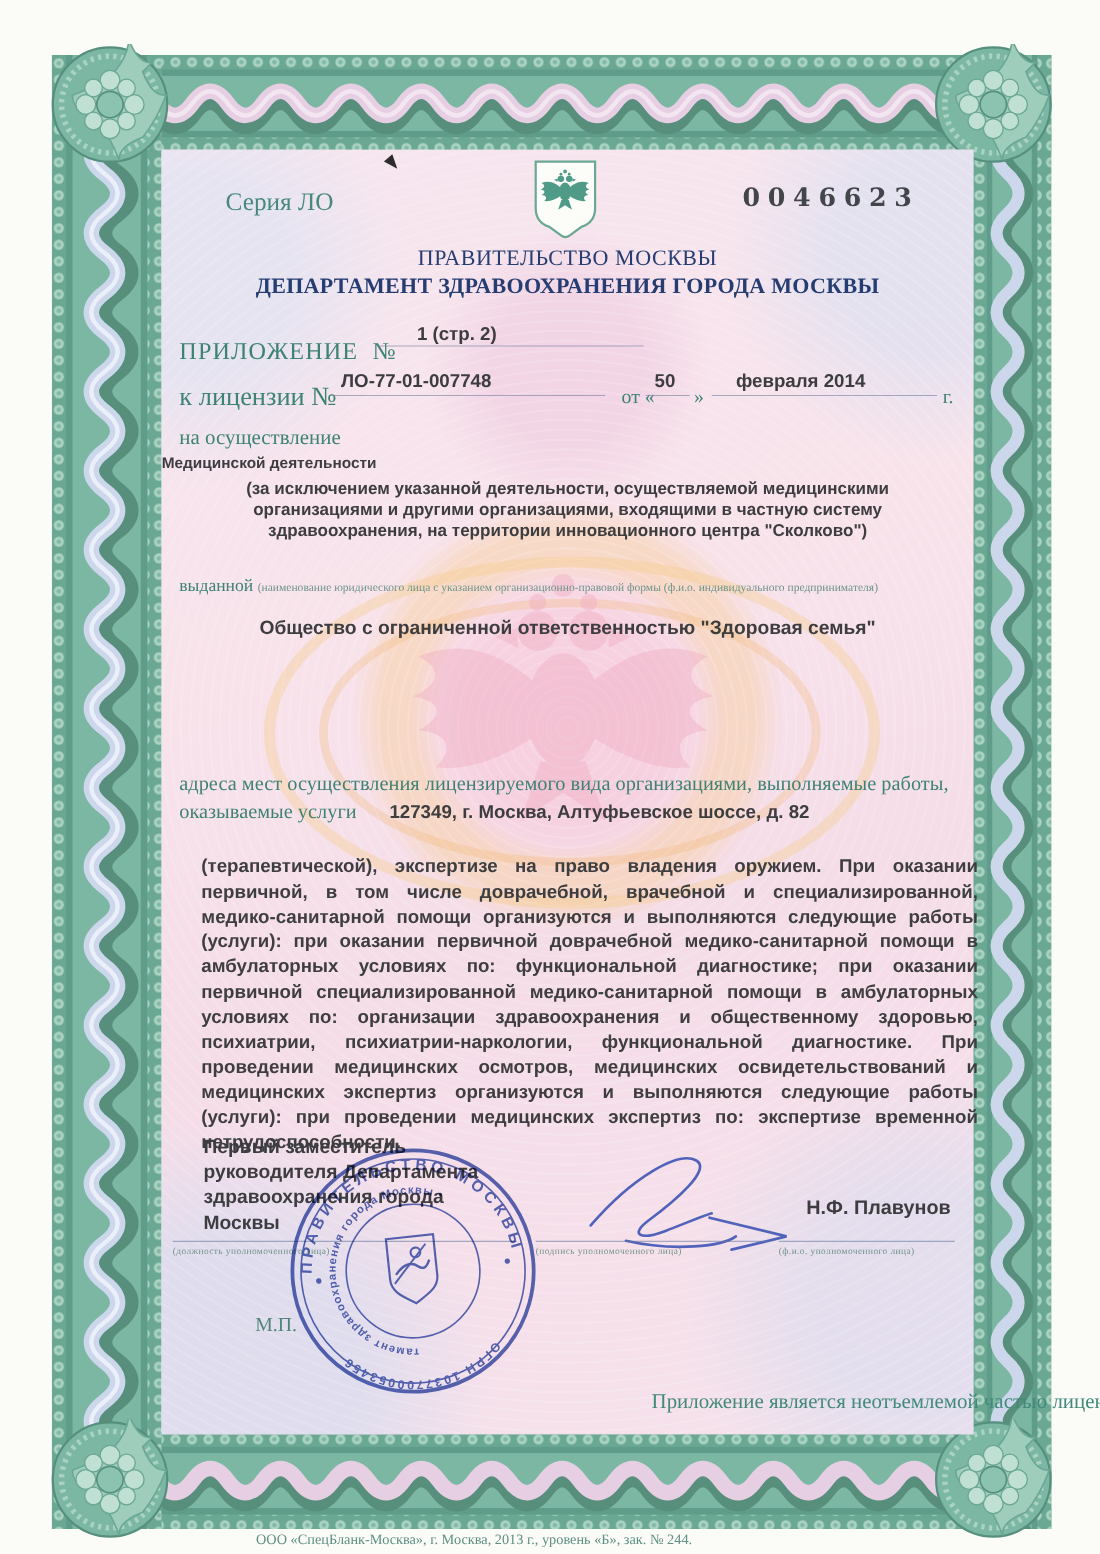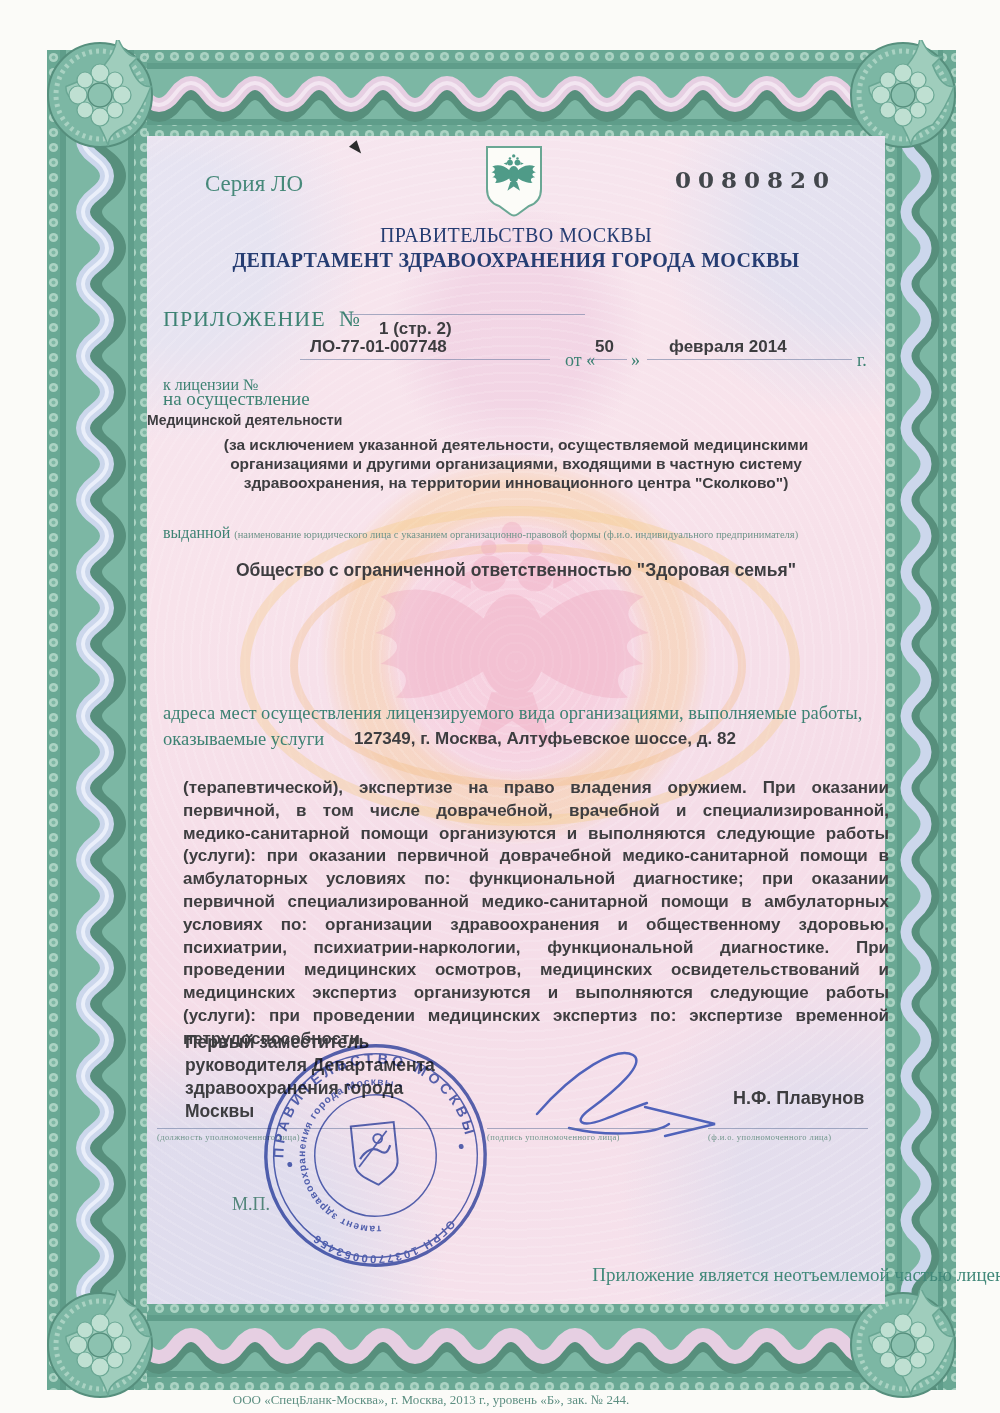--- a/index.html
+++ b/index.html
@@ -196,34 +196,34 @@
 
   <div class="abs" style="left:58px;top:35px;font-size:23px;color:#47897a;">Серия ЛО</div>
 
   <svg class="abs" style="left:336px;top:8px" width="62" height="74" viewBox="0 0 62 74">
     <path d="M4,3 h54 v42 q0,13 -12,17 l-11,8 q-4,3 -8,0 l-11,-8 q-12,-4 -12,-17 Z" fill="#fcfcf8" stroke="#6aa794" stroke-width="2"></path>
     <g transform="translate(5.5,6) scale(0.42)" fill="#4f9b88">
         <use href="#eagle"></use>
       </g>
   </svg>
 
-  <div class="abs" style="left:528px;top:30px;font-family:'DejaVu Serif',serif;font-weight:bold;font-size:23px;letter-spacing:7px;color:#42464b;">0080820</div>
+  <div class="abs" style="left:528px;top:30px;font-family:'DejaVu Serif',serif;font-weight:bold;font-size:23px;letter-spacing:7px;color:#42464b;">0046623</div>
 
   <div class="abs" style="left:205px;top:6px;width:0;height:0;border-left:5px solid transparent;border-right:5px solid transparent;border-top:13px solid #2c2c2c;transform:rotate(-40deg);"></div>
 
   <div class="abs" style="left:0;top:88px;width:738px;text-align:center;font-size:20px;color:#263d72;letter-spacing:.5px;">ПРАВИТЕЛЬСТВО МОСКВЫ</div>
   <div class="abs" style="left:0;top:113px;width:738px;text-align:center;font-size:20px;font-weight:bold;color:#263d72;letter-spacing:.3px;">ДЕПАРТАМЕНТ ЗДРАВООХРАНЕНИЯ ГОРОДА МОСКВЫ</div>
 
   <div class="abs" style="left:16px;top:170px;font-size:22px;color:#3d8273;letter-spacing:1px;">
     <span>ПРИЛОЖЕНИЕ</span>&nbsp;&nbsp;<span>№</span>
   </div>
-  <div class="abs value" style="left:232px;top:158px;font-size:17px;margin-top:25px;">1 (стр. 2)</div>
+  <div class="abs value" style="left:232px;top:158px;font-size:17px;">1 (стр. 2)</div>
   <div class="rule" style="left:198px;top:178px;width:240px;"></div>
 
-  <div class="abs label" style="left:16px;top:212px;font-size:16px;margin-top:28px;">к лицензии №</div>
+  <div class="abs label" style="left:16px;top:212px;font-size:24px;">к лицензии №</div>
   <div class="abs value" style="left:163px;top:201px;font-size:17px;">ЛО-77-01-007748</div>
   <div class="rule" style="left:153px;top:223px;width:250px;"></div>
   <div class="abs label" style="left:418px;top:214px;font-size:18px;">от «</div>
   <div class="abs value" style="left:448px;top:201px;font-size:17px;">50</div>
   <div class="rule" style="left:440px;top:223px;width:40px;"></div>
   <div class="abs label" style="left:484px;top:214px;font-size:18px;">»</div>
   <div class="abs value" style="left:522px;top:201px;font-size:17px;">февраля 2014</div>
   <div class="rule" style="left:500px;top:223px;width:205px;"></div>
   <div class="abs label" style="left:710px;top:214px;font-size:18px;">г.</div>
 

